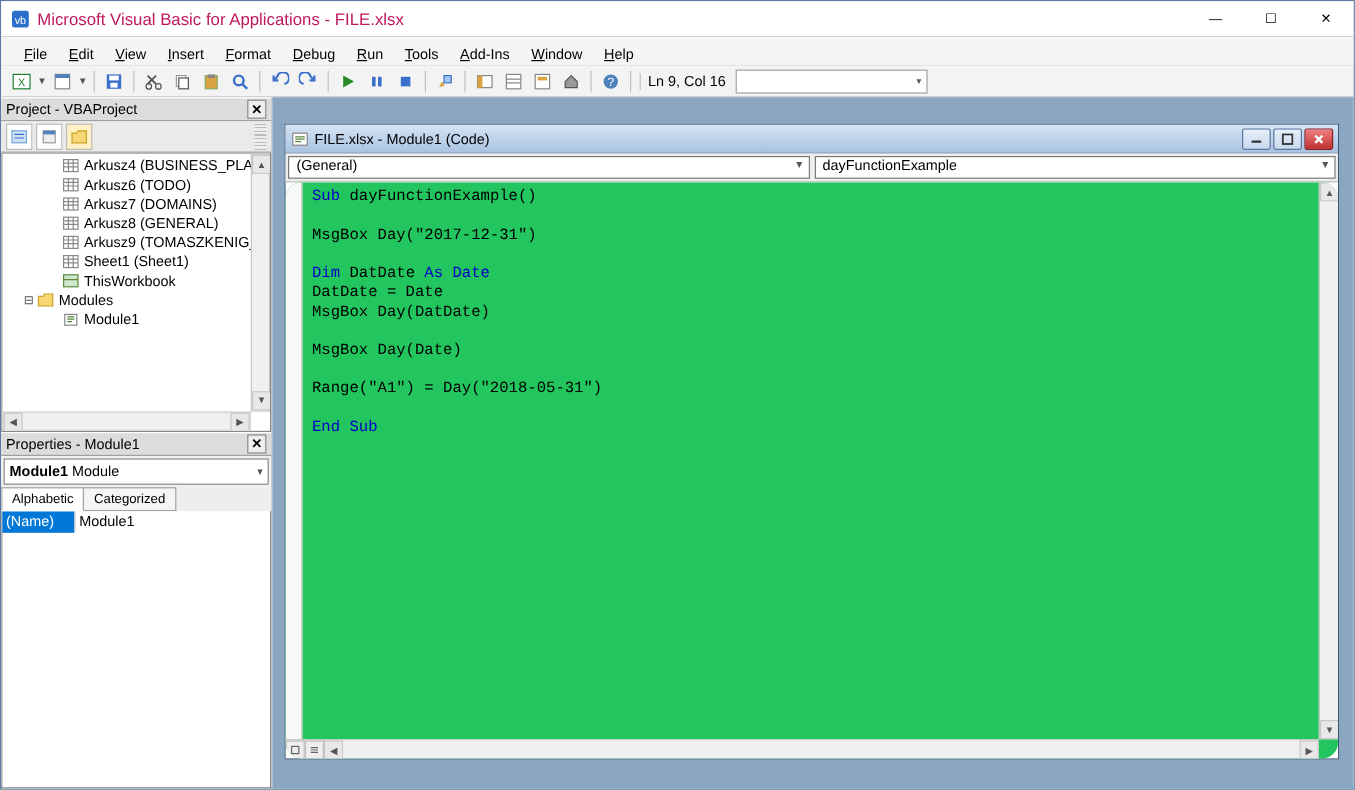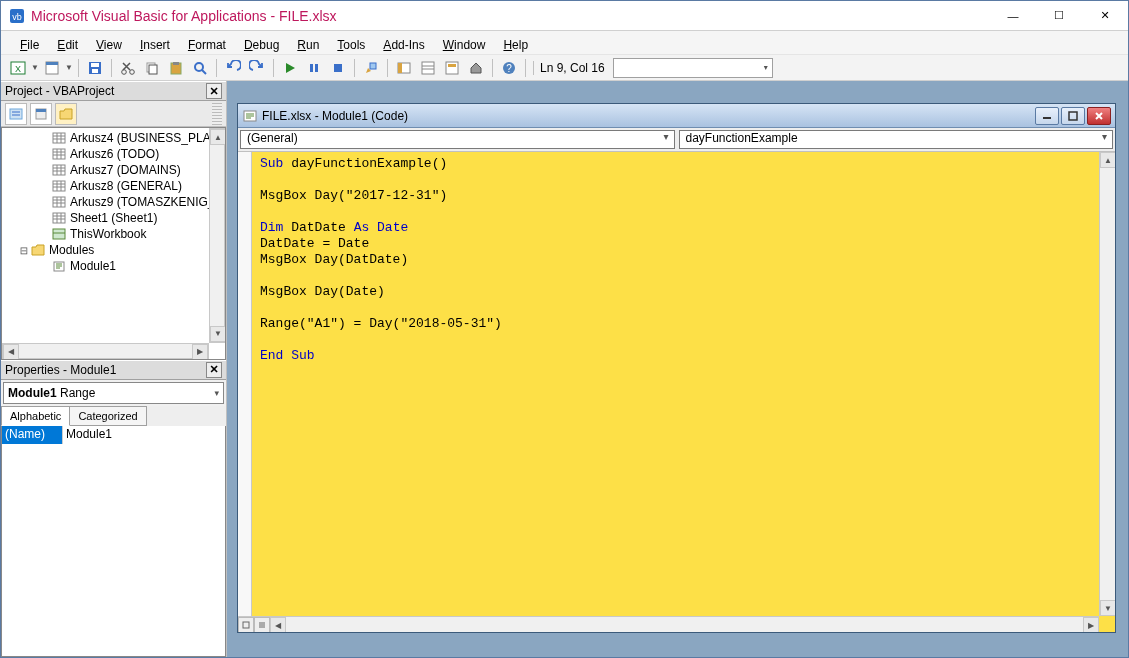--- a/index.html
+++ b/index.html
@@ -223,21 +223,21 @@
   .codewin-title .cw-btn.close{
     background:linear-gradient(#f08080,#c03030);
     color:#fff;border-color:#8a2020;
   }
   .code-dropdowns{
     height:24px;display:flex;gap:4px;padding:2px 2px;background:#eee;border-bottom:1px solid #c0c0c0;
   }
   .cdd{flex:1;border:1px solid #7a7a7a;background:#fff;display:flex;align-items:flex-start;padding:0 6px;font-size:12px;position:relative;}
   .cdd::after{content:"▾";position:absolute;right:5px;font-size:10px;color:#555;}
   .code-body{
-    flex:1;position:relative;background:#fde047;overflow:hidden;
+    flex:1;position:relative;background:#22c55e;overflow:hidden;border-radius:13px;
   }
   .code-gutter{
     position:absolute;left:0;top:0;bottom:16px;width:14px;border-right:1px solid #c8c8c8;background:#f8f8f8;
   }
   .code-text{
     position:absolute;left:22px;top:4px;right:16px;bottom:16px;
     font-family:Consolas,"Courier New",monospace;
     font-size:13px;line-height:16px;white-space:pre;color:#000;
   }
   .kw{color:#0000c8;}
@@ -553,21 +553,21 @@
         <div class="sb-btn">▶</div>
       </div>
     </div>
 
     <div class="panel-header">
       <span>Properties - Module1</span>
       <span class="x">✕</span>
     </div>
     <div class="prop-objname">
       <b>Module1</b>
-      &nbsp;<span>Range</span>
+      &nbsp;<span>Module</span>
     </div>
     <div class="prop-tabs">
       <div class="prop-tab active">Alphabetic</div>
       <div class="prop-tab">Categorized</div>
     </div>
     <div class="prop-grid" style="flex:1;">
       <div class="prop-row">
         <div class="k">(Name)</div>
         <div class="v">Module1</div>
       </div>

